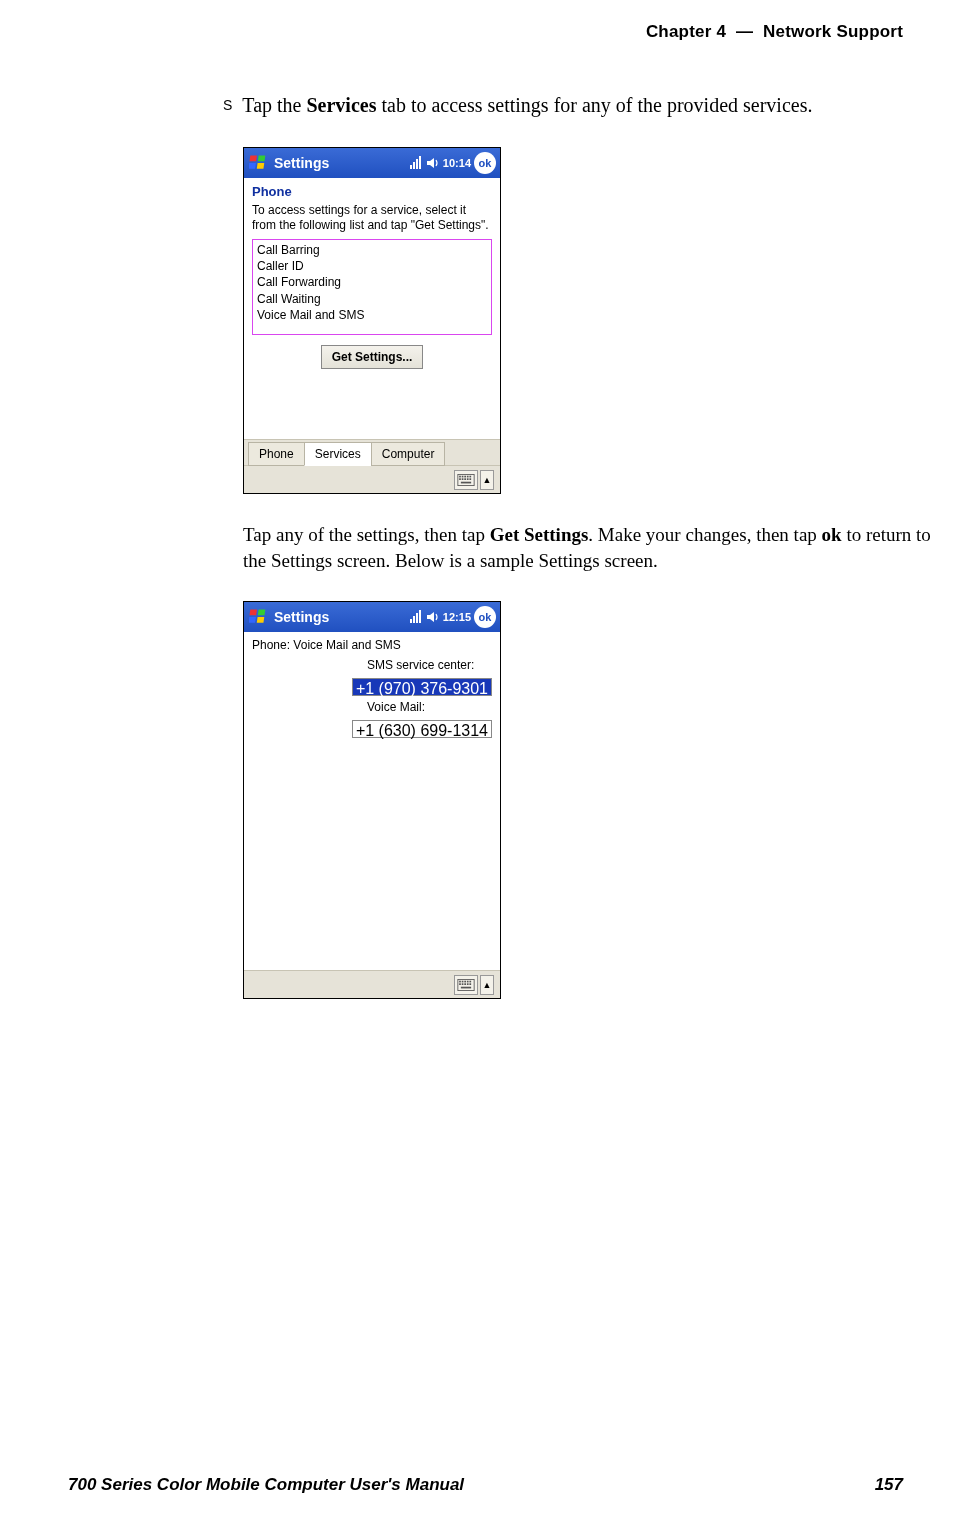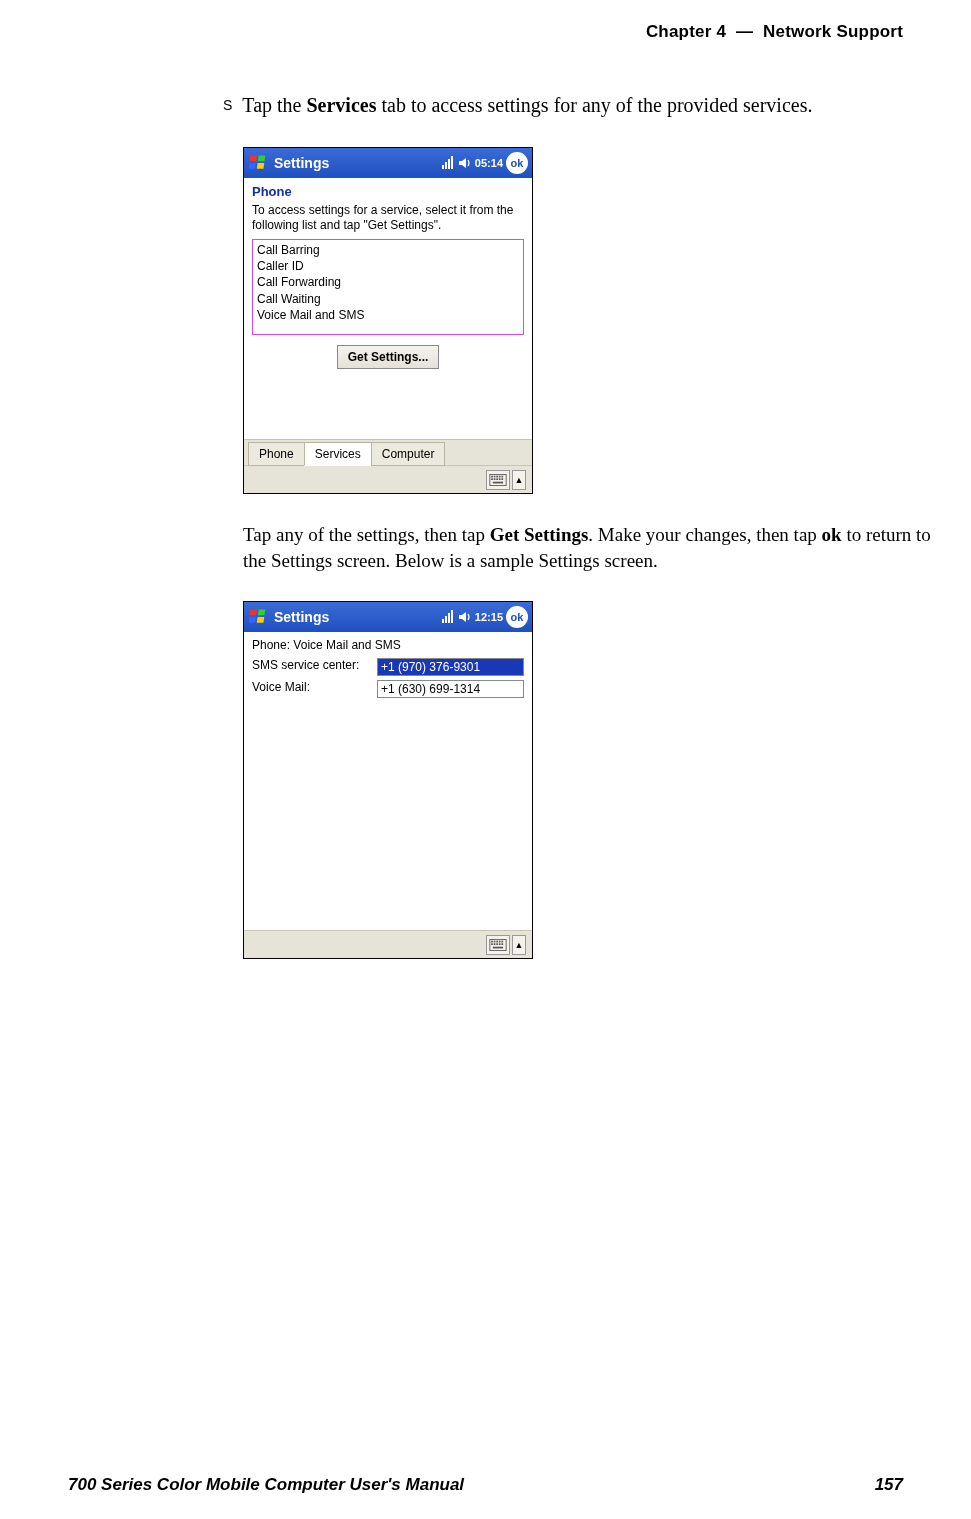--- a/index.html
+++ b/index.html
@@ -47,21 +47,21 @@
   .body-text {
     font-family: Georgia, 'Times New Roman', serif;
   }
   .indented-para {
     font-size: 19px;
     line-height: 1.35;
     margin: 28px 0 28px 20px;
     width: 690px;
   }
   .screenshot {
-    width: 290px;
+    width: 258px;
     border: 1px solid #000;
     font-family: Tahoma, Verdana, sans-serif;
     font-size: 12px;
     color: #000;
     margin-left: 20px;
     margin-bottom: 10px;
     background: #fff;
   }
   .titlebar {
     height: 30px;
@@ -180,31 +180,33 @@
     background: #f4f2ea;
     display: inline-flex; align-items:center; justify-content:center;
     font-size: 9px;
   }
   .form-area {
     padding: 4px 8px 8px 8px;
     font-size: 12px;
   }
   .form-row {
     display: flex;
-    align-items: flex-start;
+    align-items: flex-end;
     margin-bottom: 4px;
+    gap: 6px;
+    flex-direction: column;
   }
   .form-label {
     width: 125px;
     font-size: 12px;
   }
   .form-input {
     flex: 1 1 auto;
     border: 1px solid #888;
-    font-size: 12px;
+    font-size: 16px;
     padding: 1px 3px;
     font-family: Tahoma, Verdana, sans-serif;
     height: 18px;
     background: #fff;
   }
   .form-input.sel {
     background: #1838b8;
     color: #fff;
   }
   .content-gap2 {
@@ -264,21 +266,21 @@
               <rect x="7" y="3" width="2" height="10" fill="#fff"></rect>
               <rect x="10" y="0" width="2" height="13" fill="#fff"></rect>
             </svg>
           </span>
           <span class="speaker-icon">
             <svg viewBox="0 0 14 14" width="14" height="14">
               <polygon points="1,5 4,5 8,2 8,12 4,9 1,9" fill="#fff"></polygon>
               <path d="M10 4 Q12 7 10 10" stroke="#fff" fill="none" stroke-width="1.2"></path>
             </svg>
           </span>
-          <span>05:14</span>
+          <span>10:14</span>
           <span class="ok-badge">ok</span>
         </span>
       </div>
       <div class="subheader">Phone</div>
       <div class="instr">To access settings for a service, select it from the following list and tap "Get Settings".</div>
       <div class="listbox">
         <div>Call Barring</div>
         <div>Caller ID</div>
         <div>Call Forwarding</div>
         <div>Call Waiting</div>

